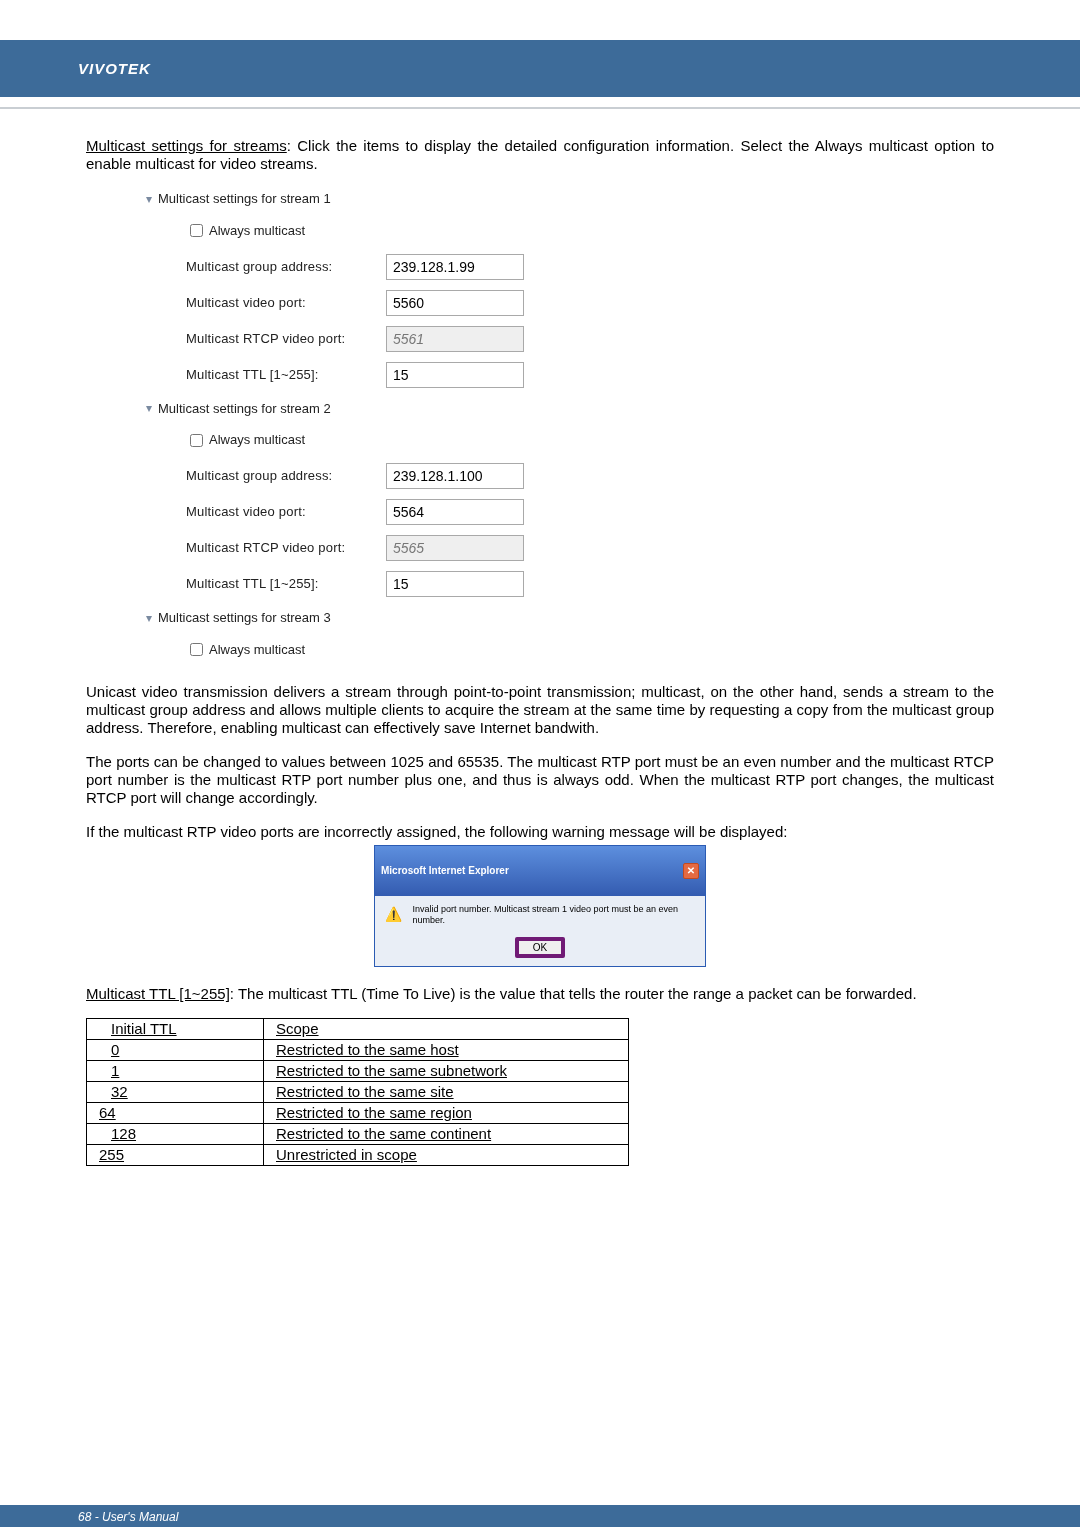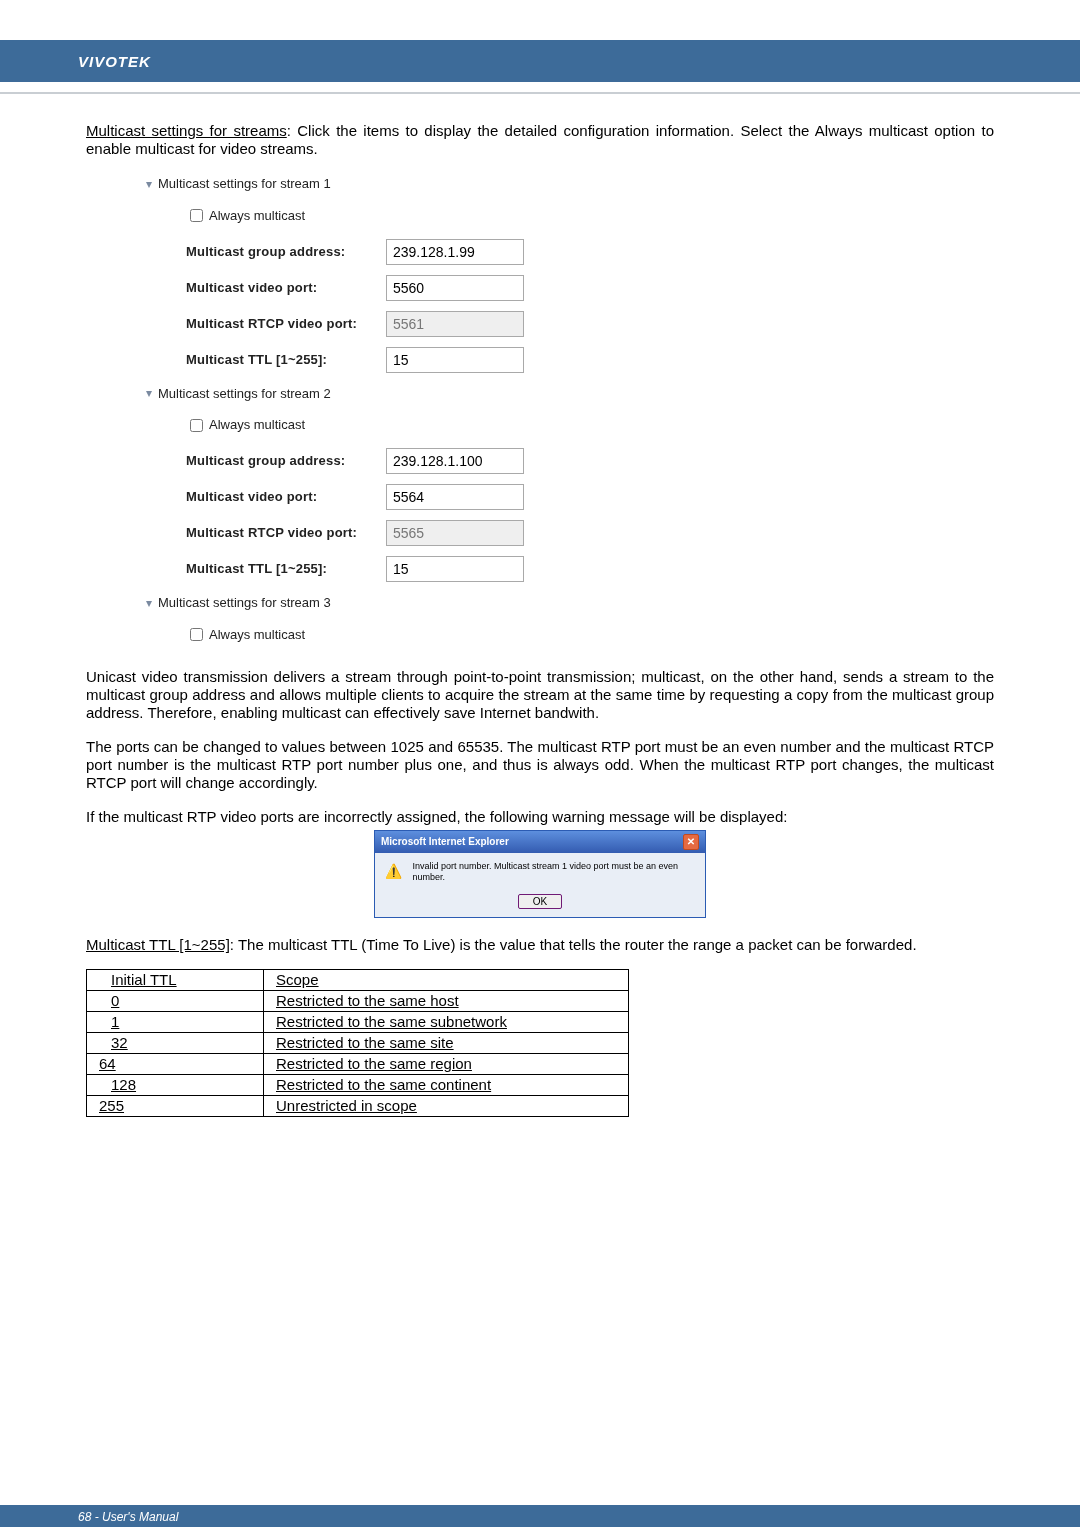--- a/index.html
+++ b/index.html
@@ -10,21 +10,21 @@
   }
   .page {
     width: 1080px;
     height: 1527px;
     box-sizing: border-box;
     background: #fff;
     position: relative;
   }
   .header-band {
     background: #3d6b99;
-    height: 42px;
+    height: 57px;
     margin: 40px 0 0 0;
     display: flex;
     align-items: center;
   }
   .brand {
     color: #fff;
     font-weight: bold;
     font-style: italic;
     font-size: 15px;
     margin-left: 78px;
@@ -59,51 +59,52 @@
   .chev {
     font-size: 12px;
     color: #7a8aa0;
   }
   .row {
     display: flex;
     align-items: center;
     height: 36px;
     margin-left: 40px;
   }
-  .lbl { width: 200px; letter-spacing: 0.2px; font-weight: bold; }
+  .lbl { width: 200px; letter-spacing: 0.2px; }
   .inp {
     width: 124px;
     height: 22px;
     border: 1px solid #a9a9a9;
     padding: 1px 6px;
     font-size: 14px;
     background: #fff;
   }
   .inp.ro {
     background: #efefef;
     color: #777;
+    font-style: italic;
   }
   .cb {
     width: 13px; height: 13px;
     margin-right: 6px;
     accent-color: #999;
   }
 
   .dialog {
     margin: 4px auto 0 auto;
     width: 330px;
     border: 1px solid #2b5bb3;
     background: #e9eef6;
     font-size: 10px;
   }
   .dialog .dtitle {
     background: linear-gradient(#5d8fde,#335bb0);
     color: #fff;
     font-weight: bold;
-    padding: 3px 6px;
+    padding: 17px 6px;
     display: flex;
     justify-content: space-between;
     align-items: center;
   }
   .dialog .dx {
     width: 14px; height: 14px;
     background: #e56a42;
     border: 1px solid #c24a20;
     border-radius: 2px;
     color: #fff;
@@ -122,21 +123,21 @@
     font-size: 14px;
   }
   .dialog .dmsg { font-size: 9px; }
   .dialog .dfoot {
     text-align: center;
     padding: 4px 0 8px 0;
   }
   .dialog .dok {
     font-size: 10px;
     padding: 1px 14px;
-    border: 1px solid #701a75;
+    border: 4px solid #701a75;
     background: #efefef;
     border-radius: 2px;
   }
 
   table.ttl {
     border-collapse: collapse;
     margin-top: 8px;
     font-size: 15px;
     text-decoration: underline;
   }

